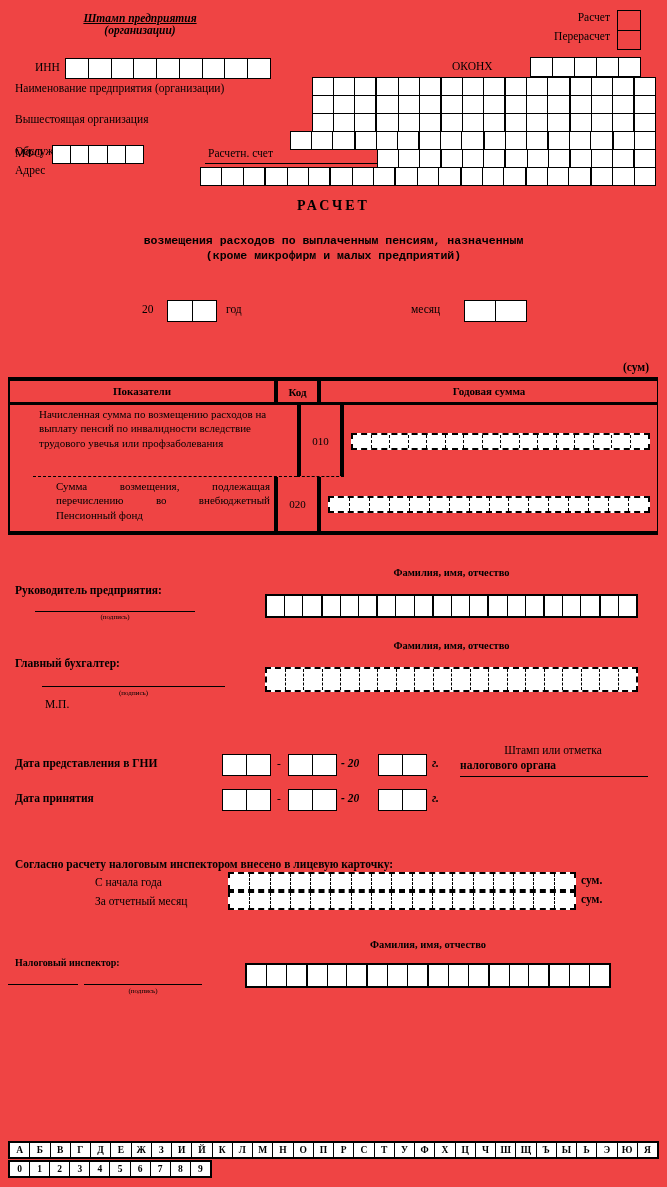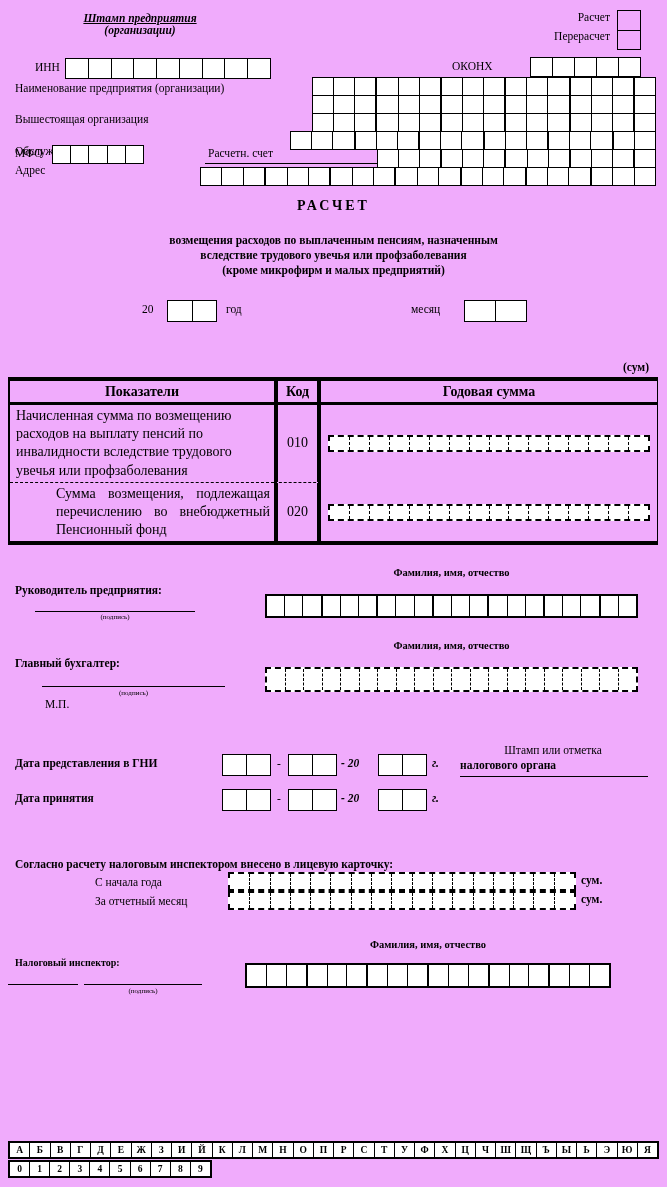--- a/index.html
+++ b/index.html
@@ -1,16 +1,16 @@
 <!DOCTYPE html>
 <html><head>
 <meta charset="utf-8">
 <style>
   html,body{margin:0;padding:0;background:#888;}
-  .page{position:relative;width:667px;height:1187px;background:#f0abfc;color:#000;
+  .page{position:relative;width:667px;height:1187px;background:#ef4444;color:#000;
         font-family:"Liberation Serif","DejaVu Serif",serif;font-size:11.5px;
         margin:0 auto;overflow:hidden;}
   .abs{position:absolute;}
   .b{font-weight:bold;}
   .i{font-style:italic;}
   .ctr{text-align:center;}
   .rt{text-align:right;}
   .small{font-size:7px;}
   .u1{text-decoration:underline;}
 
@@ -21,36 +21,36 @@
   .heavy .cell:nth-child(3n+1){border-left-width:2px;}
   .heavy .cell:first-child{border-left:none;}
   .thick{border-width:2px;}
   .dashedgrid{border:1px dashed #000;border-width:2px;border-style:dashed;}
   .dashedgrid .cell{border-left:1px dashed #000;}
   .dashedgrid .cell:first-child{border-left:none;}
 
   
   .maintable{position:absolute;left:8px;top:377px;width:650px;box-sizing:border-box;
              border-top:4px solid #000;border-bottom:4px solid #000;
-             border-left:2px solid #000;border-right:1px solid #000;font-size:14px;}
+             border-left:2px solid #000;border-right:1px solid #000;font-size:11px;}
   .trow{display:flex;}
   .c1{width:264px;box-sizing:border-box;padding:2px 4px 2px 6px;line-height:1.3;}
   .c2{width:47px;box-sizing:border-box;border-left:4px solid #000;border-right:4px solid #000;
       display:flex;align-items:center;justify-content:center;}
   .c3{flex:1;display:flex;align-items:center;padding:0 7px;}
   .thead{border-bottom:3px solid #000;height:21px;font-weight:bold;}
   .thead .c1,.thead .c3{display:flex;align-items:center;justify-content:center;padding:0;line-height:1;}
-  .trow1{min-height:72px;}
+  .trow1{min-height:72px;margin-left:23px;}
   .trow1 .c1d,.trow1 .c2{border-bottom:1px dashed #000;}
   .trow2{min-height:54px;}
   .trow2 .c1{text-align:justify;padding-left:46px;}
   .sumstrip{width:100%;height:17px;}
 
   .sigline{border-bottom:1px solid #000;}
-  .lh15{line-height:15px;}
+  .lh15{line-height:15px;font-family:Liberation Mono, monospace;}
   .lh19{line-height:19px;}
   .letters .cell{font-weight:bold;font-size:9.5px;}
 </style>
 </head>
 <body>
 
 <div class="page">
 
   <div class="abs ctr i b" style="left:55px;top:12px;width:170px;">
     <div class="u1">Штамп предприятия</div>
@@ -211,21 +211,20 @@
       <span class="cell"></span>
       <span class="cell"></span>
     </div>
   <div class="abs" style="left:205px;top:146px;width:172px;height:17px;border-bottom:1px solid #000;"></div>
   <div class="abs" style="left:208px;top:147px;">Расчетн. счет</div>
   <div class="abs" style="left:15px;top:164px;">Адрес</div>
 
   <div class="abs ctr b" style="left:0;right:0;top:198px;font-size:14px;letter-spacing:3px;">РАСЧЕТ</div>
   <div class="abs ctr b lh15" style="left:0;right:0;top:233px;">
     <div>возмещения расходов по выплаченным пенсиям, назначенным</div>
-    <div>вследствие трудового увечья или профзаболевания</div>
     <div>(кроме микрофирм и малых предприятий)</div>
   </div>
 
   <div class="abs" style="left:142px;top:303px;">20</div>
   <div class="abs cellgrid" style="left:167px;top:300px;width:50px;height:22px;">
       <span class="cell"></span>
       <span class="cell"></span>
     </div>
   <div class="abs" style="left:226px;top:303px;">год</div>
   <div class="abs" style="left:411px;top:303px;">месяц</div>

